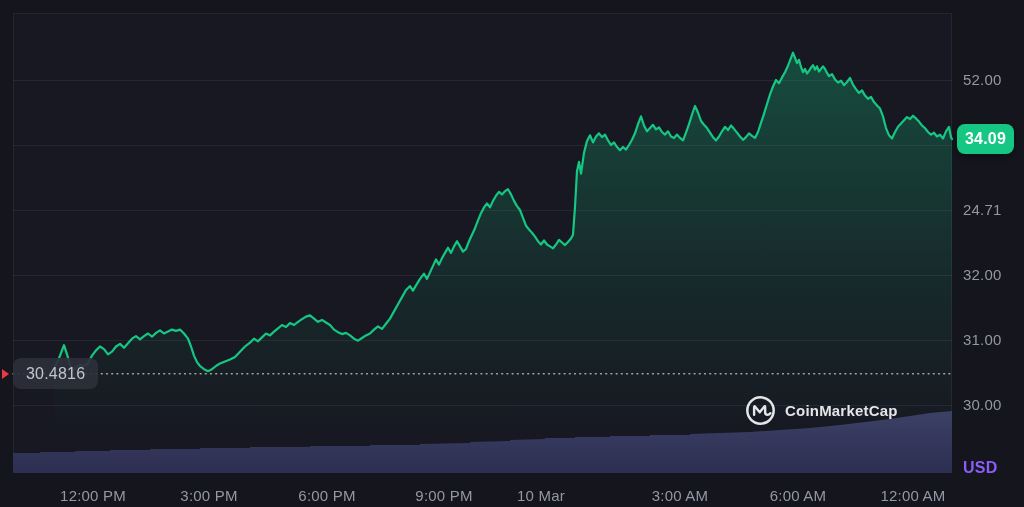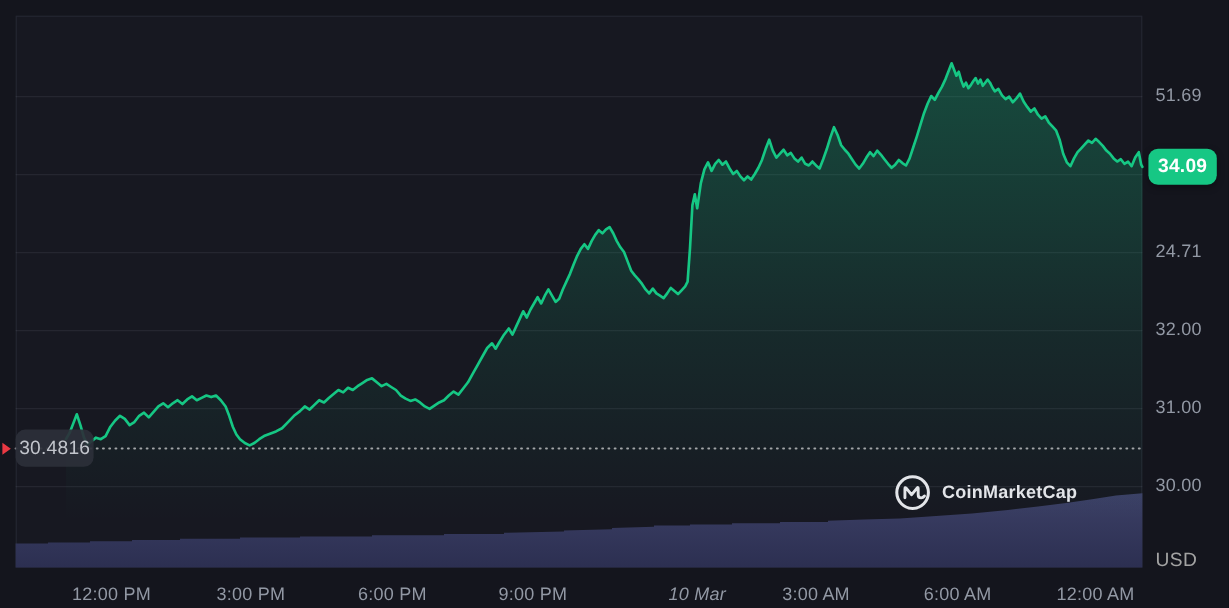--- a/index.html
+++ b/index.html
@@ -11,33 +11,33 @@
   }
   svg.chart{position:absolute;left:0;top:0;}
   .axis-label{
     position:absolute;color:#9298a4;font-size:15px;line-height:18px;
     letter-spacing:.2px;white-space:nowrap;
   }
   .x-label{width:90px;text-align:center;top:487px;}
   .y-label{left:963px;}
   .currency-label{
     position:absolute;left:963px;top:459px;width:47px;
-    color:#a3a3a3;font-size:16px;font-weight:400;letter-spacing:.3px;
+    color:#8b5cf6;font-size:16px;font-weight:700;letter-spacing:.3px;
   }
   .price-badge{
     position:absolute;left:957px;height:30px;min-width:53px;
     display:flex;align-items:center;justify-content:center;
     border-radius:8px;padding:0 8px;box-sizing:border-box;
     color:#fff;font-size:16px;font-weight:700;letter-spacing:.2px;
     box-shadow:0 2px 6px rgba(0,0,0,.35);
   }
   .low-pill{
     position:absolute;left:13px;height:31px;
     display:flex;align-items:center;justify-content:center;
-    padding:0 3px;border-radius:8px;
+    padding:0 13px;border-radius:8px;
     background:rgba(44,48,58,.92);
     color:#c2c5cc;font-size:16px;letter-spacing:.2px;
     z-index:3;
   }
   .low-marker{
     position:absolute;left:2px;width:0;height:0;z-index:3;
     border-top:5px solid transparent;border-bottom:5px solid transparent;
     border-right:7px solid #ea3943;
     transform:rotate(180deg);
   }
@@ -98,31 +98,31 @@
     </svg>
     <span class="brand-text">CoinMarketCap</span>
   </div>
 
   <div class="price-badge" id="price-badge" style="background: rgb(22, 199, 132); top: 124.15px;">34.09</div>
 
   <div class="low-marker" id="low-marker" style="top: 368.696px;"></div>
   <div class="low-pill" id="low-pill" style="top: 358.196px;">30.4816</div>
 
   <div id="y-labels">
-      <div class="axis-label y-label" style="top: 71px;">51.69</div>
+      <div class="axis-label y-label" style="top: 71px;">52.00</div>
       <div class="axis-label y-label" style="top: 201px;">24.71</div>
       <div class="axis-label y-label" style="top: 266px;">32.00</div>
       <div class="axis-label y-label" style="top: 331px;">31.00</div>
       <div class="axis-label y-label" style="top: 396px;">30.00</div>
     </div>
   <div id="x-labels">
       <div class="axis-label x-label" style="left: 48px;">12:00 PM</div>
       <div class="axis-label x-label" style="left: 164px;">3:00 PM</div>
       <div class="axis-label x-label" style="left: 282px;">6:00 PM</div>
       <div class="axis-label x-label" style="left: 399px;">9:00 PM</div>
-      <div class="axis-label x-label" style="left: 536px; font-style: italic;">10 Mar</div>
+      <div class="axis-label x-label" style="left: 496px;">10 Mar</div>
       <div class="axis-label x-label" style="left: 635px;">3:00 AM</div>
       <div class="axis-label x-label" style="left: 753px;">6:00 AM</div>
       <div class="axis-label x-label" style="left: 868px;">12:00 AM</div>
     </div>
 
   <div class="currency-label">USD</div>
 </div>
 
 </body></html>

